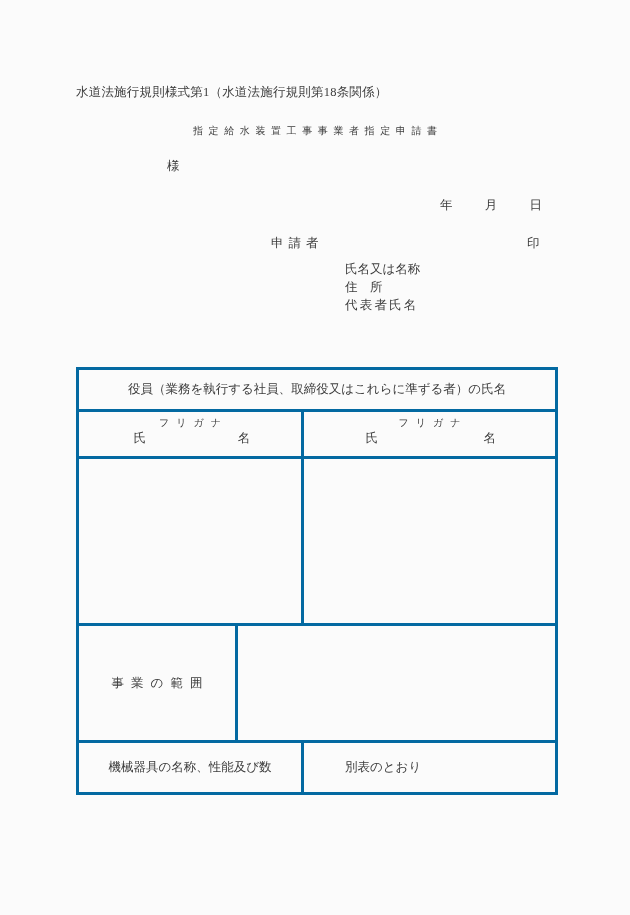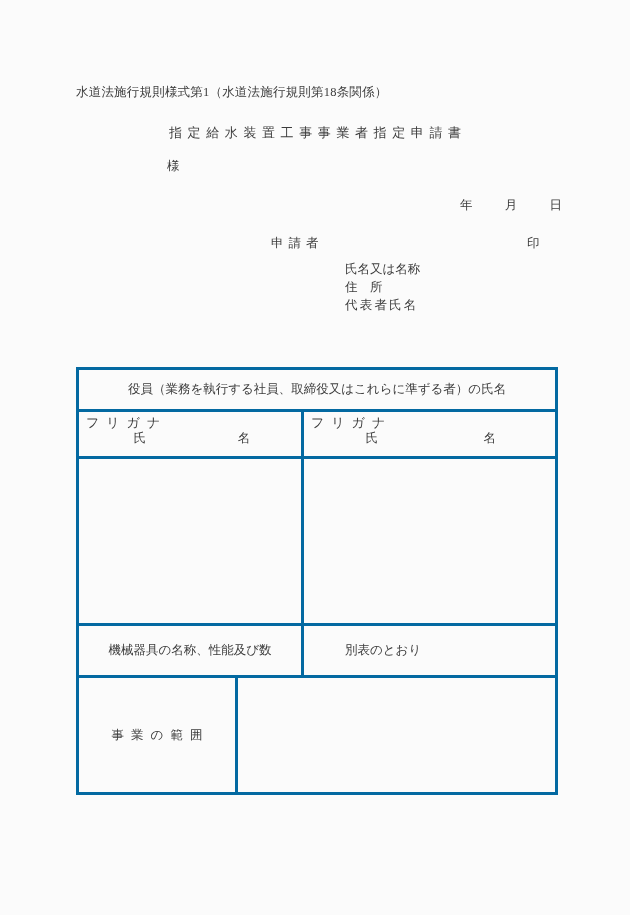--- a/index.html
+++ b/index.html
@@ -28,35 +28,35 @@
     font-size: 12.5px;
     letter-spacing: 0.2px;
     white-space: nowrap;
   }
   .doc-title {
     position: absolute;
     left: 0;
     top: 124px;
     width: 630px;
     text-align: center;
-    font-size: 13px;
+    font-size: 10px;
     letter-spacing: 5.6px;
     text-indent: 5.6px;
     white-space: nowrap;
   }
   .addressee {
     position: absolute;
     left: 167px;
     top: 158px;
     font-size: 12.5px;
     white-space: nowrap;
   }
   .date-line {
     position: absolute;
-    left: 460px;
+    left: 440px;
     top: 197px;
     font-size: 12.5px;
     white-space: nowrap;
   }
   .date-line .gap {
     display: inline-block;
     width: 26px;
   }
 
   
@@ -124,23 +124,24 @@
   .cell-head {
     height: 39px;
     text-align: center;
   }
   .cell-furigana {
     height: 39px;
     padding: 3px 0 2px 0 !important;
     vertical-align: top !important;
   }
   .furi-top {
+    text-align: center;
     letter-spacing: 7px;
     text-indent: 7px;
-    font-size: 13px;
+    font-size: 10px;
     line-height: 15px;
   }
   .furi-bottom {
     position: relative;
     height: 17px;
     line-height: 17px;
   }
   .furi-shi {
     position: absolute;
     left: 24.5%;
@@ -231,23 +232,23 @@
             <span class="furi-shi">氏</span>
             <span class="furi-mei">名</span>
           </div>
         </td>
       </tr>
       <tr>
         <td class="cell-names" colspan="2"></td>
         <td class="cell-names" colspan="2"></td>
       </tr>
       <tr>
+        <td class="cell-scope-label">事業の範囲</td>
+        <td class="cell-scope-value" colspan="3"></td>
+      </tr>
+      <tr>
         <td class="cell-equip-label" colspan="2">機械器具の名称、性能及び数</td>
         <td class="cell-equip-value" colspan="2">別表のとおり</td>
       </tr>
-      <tr>
-        <td class="cell-scope-label">事業の範囲</td>
-        <td class="cell-scope-value" colspan="3"></td>
-      </tr>
     </tbody>
   </table>
 
 </div>
 
 </body></html>

